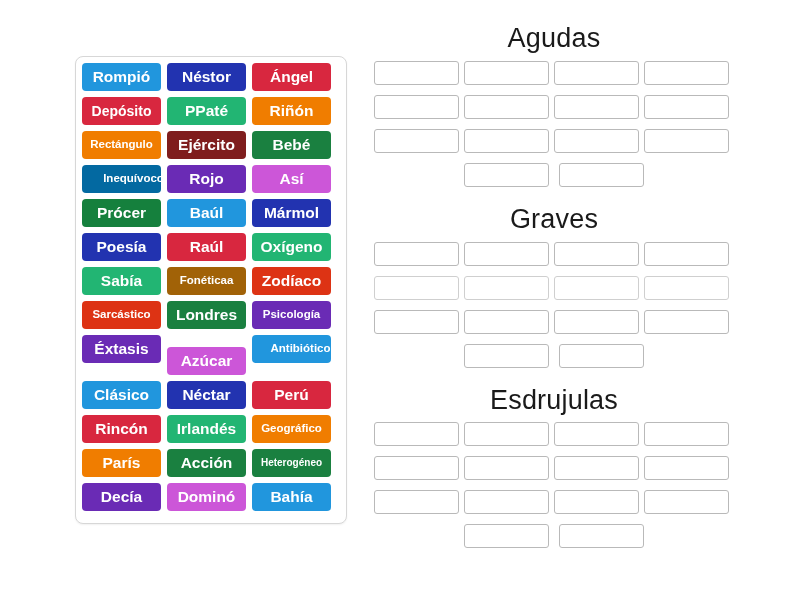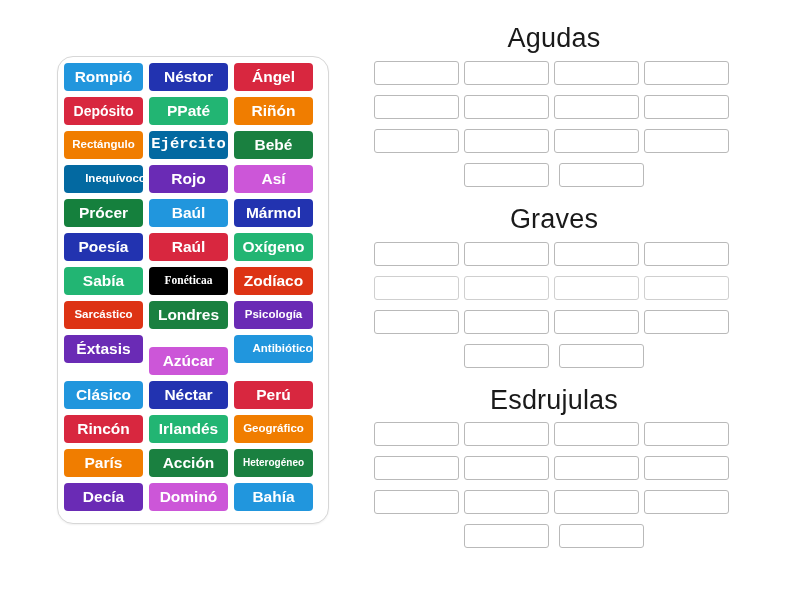--- a/index.html
+++ b/index.html
@@ -11,27 +11,27 @@
     height: 600px;
     background: #ffffff;
     font-family: "Liberation Sans", sans-serif;
     overflow: hidden;
     position: relative;
   }
 
   
   #word-bank {
     position: absolute;
-    left: 57px;
+    left: 75px;
     top: 56px;
     width: 272px;
     box-sizing: border-box;
     background: #ffffff;
     border: 1px solid #d7d7d7;
-    border-radius: 16px;
+    border-radius: 8px;
     padding: 6px 5px 6px 6px;
     box-shadow: 0 1px 2px rgba(0,0,0,0.06);
   }
   #word-bank-grid {
     display: flex;
     flex-wrap: wrap;
     align-content: flex-start;
   }
   .word-tile {
     width: 79px;
@@ -113,33 +113,33 @@
 
 <div id="word-bank">
   <div id="word-bank-grid">
       <div class="word-tile s-lg" style="background: rgb(33, 150, 221);">Rompió</div>
       <div class="word-tile s-lg" style="background: rgb(34, 51, 176);">Néstor</div>
       <div class="word-tile s-lg" style="background: rgb(216, 39, 63);">Ángel</div>
       <div class="word-tile s-md" style="background: rgb(216, 39, 63);">Depósito</div>
       <div class="word-tile s-lg" style="background: rgb(34, 181, 115);">PPaté</div>
       <div class="word-tile s-lg" style="background: rgb(240, 125, 0);">Riñón</div>
       <div class="word-tile s-sm" style="background: rgb(240, 125, 0);">Rectángulo</div>
-      <div class="word-tile s-lg" style="background: #0369a1; font-family: Liberation Mono, monospace;">Ejército</div>
+      <div class="word-tile s-lg" style="background: #7f1d1d;">Ejército</div>
       <div class="word-tile s-lg" style="background: rgb(26, 128, 64);">Bebé</div>
       <div class="word-tile s-sm" style="background: #0369a1; padding-left: 26px;">Inequívoco</div>
       <div class="word-tile s-lg" style="background: rgb(106, 43, 181);">Rojo</div>
       <div class="word-tile s-lg" style="background: rgb(204, 86, 216);">Así</div>
       <div class="word-tile s-lg" style="background: #15803d;">Prócer</div>
       <div class="word-tile s-lg" style="background: rgb(33, 150, 221);">Baúl</div>
       <div class="word-tile s-lg" style="background: rgb(34, 51, 176);">Mármol</div>
       <div class="word-tile s-lg" style="background: rgb(34, 51, 176);">Poesía</div>
       <div class="word-tile s-lg" style="background: rgb(216, 39, 63);">Raúl</div>
       <div class="word-tile s-lg" style="background: rgb(34, 181, 115);">Oxígeno</div>
       <div class="word-tile s-lg" style="background: rgb(34, 181, 115);">Sabía</div>
-      <div class="word-tile s-sm" style="background: #000000; font-family: Liberation Serif, serif;">Fonéticaa</div>
+      <div class="word-tile s-sm" style="background: #a16207;">Fonéticaa</div>
       <div class="word-tile s-lg" style="background: rgb(221, 51, 20);">Zodíaco</div>
       <div class="word-tile s-sm" style="background: rgb(221, 51, 20);">Sarcástico</div>
       <div class="word-tile s-lg" style="background: rgb(26, 128, 64);">Londres</div>
       <div class="word-tile s-sm" style="background: rgb(106, 43, 181);">Psicología</div>
       <div class="word-tile s-lg" style="background: rgb(106, 43, 181);">Éxtasis</div>
       <div class="word-tile s-lg" style="background: rgb(204, 86, 216); margin-top: 12px;">Azúcar</div>
       <div class="word-tile s-sm" style="background: rgb(33, 150, 221); padding-left: 20px;">Antibiótico</div>
       <div class="word-tile s-lg" style="background: rgb(33, 150, 221);">Clásico</div>
       <div class="word-tile s-lg" style="background: rgb(34, 51, 176);">Néctar</div>
       <div class="word-tile s-lg" style="background: rgb(216, 39, 63);">Perú</div>

